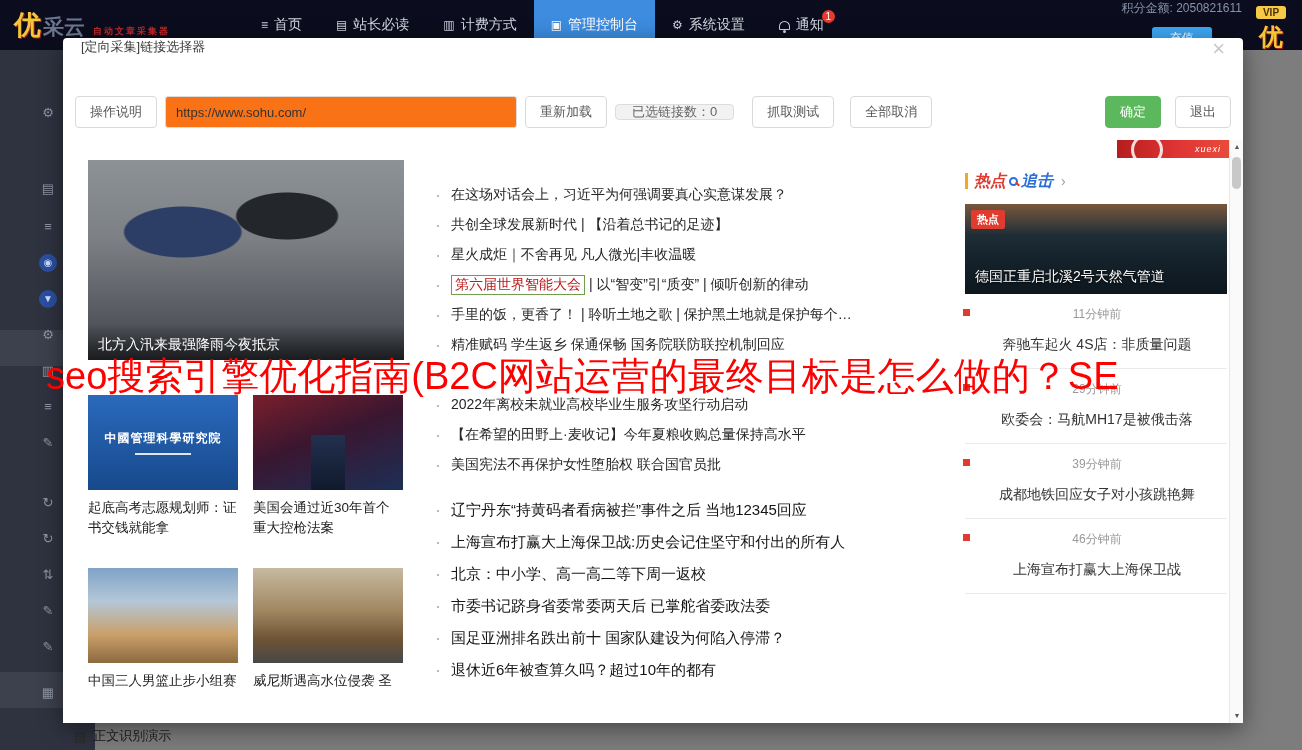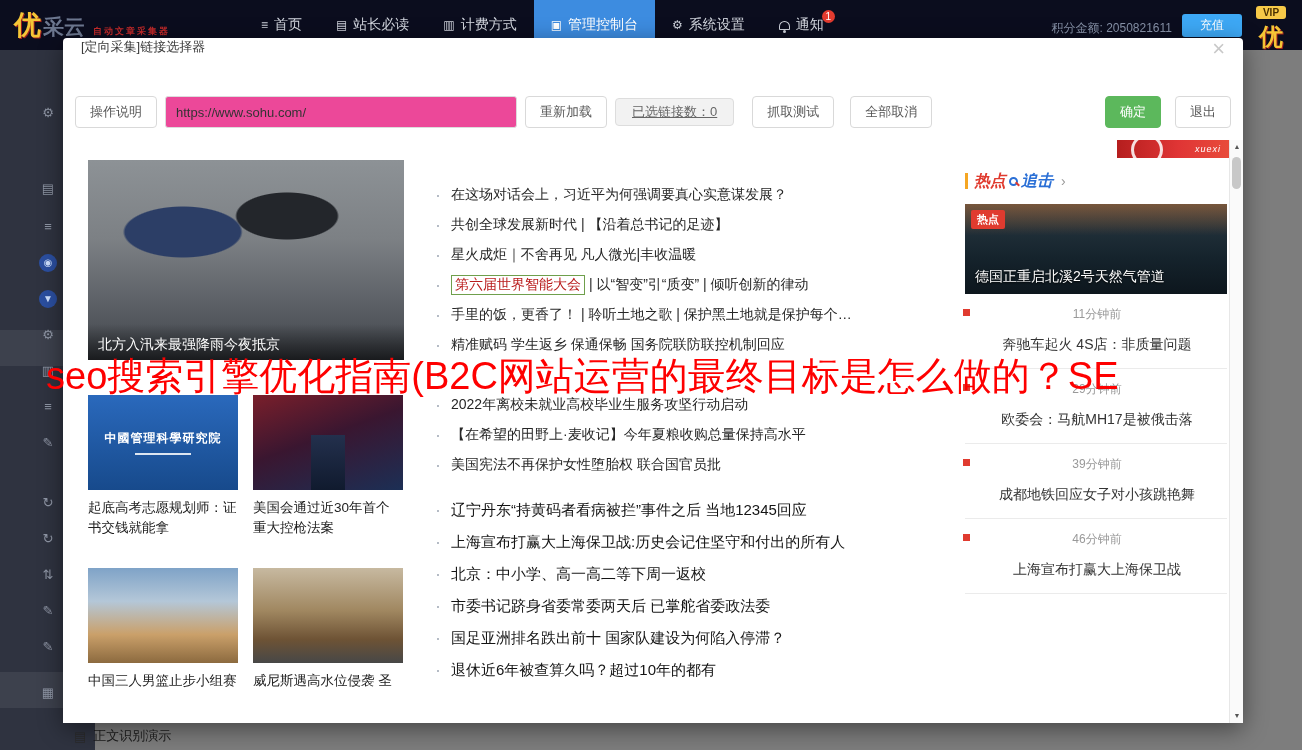--- a/index.html
+++ b/index.html
@@ -13,21 +13,21 @@
   .brand-rest { font-size:21px; font-weight:bold; color:#6d7890; margin-left:2px; }
   .brand-sub { font-size:9px; color:#c42a2a; letter-spacing:2px; margin-left:8px; font-weight:bold; }
   .nav-items { display:flex; align-items:center; height:50px; }
   .nav-item { display:flex; align-items:center; height:50px; padding:0 17px; font-size:14px; color:#d4d8e0; cursor:pointer; }
   .nav-item.active { background:#3d8ce0; color:#fff; }
   .nav-ic { font-size:12px; margin-right:6px; color:#cfd3dc; }
   .nav-item.active .nav-ic { color:#fff; }
   .css-bell { width:11px; height:9px; border:1.5px solid #cfd3dc; border-radius:6px 6px 1px 1px; display:inline-block; position:relative; margin-right:6px; }
   .css-bell:after { content:""; position:absolute; left:3px; bottom:-4px; width:3px; height:3px; border-radius:50%; background:#cfd3dc; }
   .nav-badge { background:#e33b2f; color:#fff; font-size:10px; line-height:13px; min-width:13px; text-align:center; border-radius:8px; padding:0 3px; position:relative; top:-9px; left:-2px; }
-  .nav-right { margin-left:auto; margin-right:60px; display:flex; align-items:flex-end; gap:10px; }
+  .nav-right { margin-left:auto; margin-right:60px; display:flex; align-items:center; gap:10px;flex-direction:column; }
   .points { font-size:12px; color:#8792a8; }
   .recharge { background:#3da8f5; color:#fff; font-size:12px; padding:3px 18px; border-radius:3px; cursor:pointer; }
   .corner { position:absolute; right:8px; top:2px; width:46px; text-align:center; }
   .vip { display:inline-block; background:#f7c948; color:#4a3000; font-size:10px; font-weight:bold; padding:1px 7px; border-radius:3px; }
   .corner-logo { display:block; font-size:24px; font-weight:bold; color:#f5c636; text-shadow:1px 1px 0 #a02020; margin-top:1px; }
 
   
   .backdrop-sidebar { position:absolute; left:0; top:50px; width:95px; height:700px; background:#2f3340; z-index:1; }
   .sb-band { position:absolute; left:0; right:0; height:36px; background:rgba(255,255,255,.07); }
   .sb-ic { position:absolute; left:39px; width:18px; height:18px; line-height:18px; text-align:center; font-size:13px; color:#8f96a5; }
@@ -35,23 +35,23 @@
   .bottom-label { position:absolute; left:74px; top:727px; z-index:2; display:flex; align-items:center; gap:7px; font-size:13px; color:#1b1b1b; }
   .bottom-label .bl-ic { font-size:13px; color:#2b2b2b; }
 
   
   .modal { position:absolute; left:63px; top:38px; width:1180px; height:685px; background:#fff; border-radius:4px; box-shadow:0 6px 24px rgba(0,0,0,.45); z-index:20; }
   .modal-head { height:42px; display:flex; align-items:flex-start; padding:0 18px; }
   .modal-title { font-size:13px; color:#3a3a3a; }
   .modal-close { margin-left:auto; font-size:22px; color:#c8c8c8; cursor:pointer; line-height:1; }
   .toolbar { display:flex; align-items:center; padding:16px 12px 12px 12px; }
   .tb-btn { height:32px; padding:0 14px; border:1px solid #d9d9d9; border-radius:4px; background:#fff; color:#555; font-size:13px; cursor:pointer; font-family:inherit; }
-  .tb-url { height:32px; width:352px; margin-left:8px; border:1px solid #dcdcdc; border-radius:3px; background:#ec4899; color:#333; font-size:13px; padding:0 10px; font-family:inherit; }
+  .tb-url { height:32px; width:352px; margin-left:8px; border:1px solid #dcdcdc; border-radius:3px; background:#f97316; color:#333; font-size:13px; padding:0 10px; font-family:inherit; }
   .tb-reload { margin-left:8px; }
-  .tb-count { height:28px; margin-left:8px; padding:0 16px; display:flex; align-items:center; border:1px solid #ddd; border-radius:4px; background:#f2f2f2; color:#666; font-size:13px;text-decoration:underline; }
+  .tb-count { height:16px; margin-left:8px; padding:0 16px; display:flex; align-items:center; border:1px solid #ddd; border-radius:4px; background:#f2f2f2; color:#666; font-size:13px; }
   .tb-test { margin-left:18px; }
   .tb-cancel { margin-left:16px; }
   .tb-confirm { margin-left:auto; background:#5cb85c; border-color:#5cb85c; color:#fff; }
   .tb-exit { margin-left:14px; }
 
   
   .webview { position:relative; width:1180px; height:583px; background:#fff; overflow:hidden; }
   .ribbon { position:absolute; right:14px; top:0; width:112px; height:18px; background:linear-gradient(90deg,#b51e1e,#e03535 55%,#e84b3a); z-index:3; color:#fff; font-size:9px; font-style:italic; text-align:right; line-height:18px; padding-right:8px; letter-spacing:1px; overflow:hidden; }
   .ribbon:before { content:""; position:absolute; left:14px; top:-6px; width:26px; height:26px; border:3px solid rgba(255,255,255,.85); border-radius:50%; }
 

